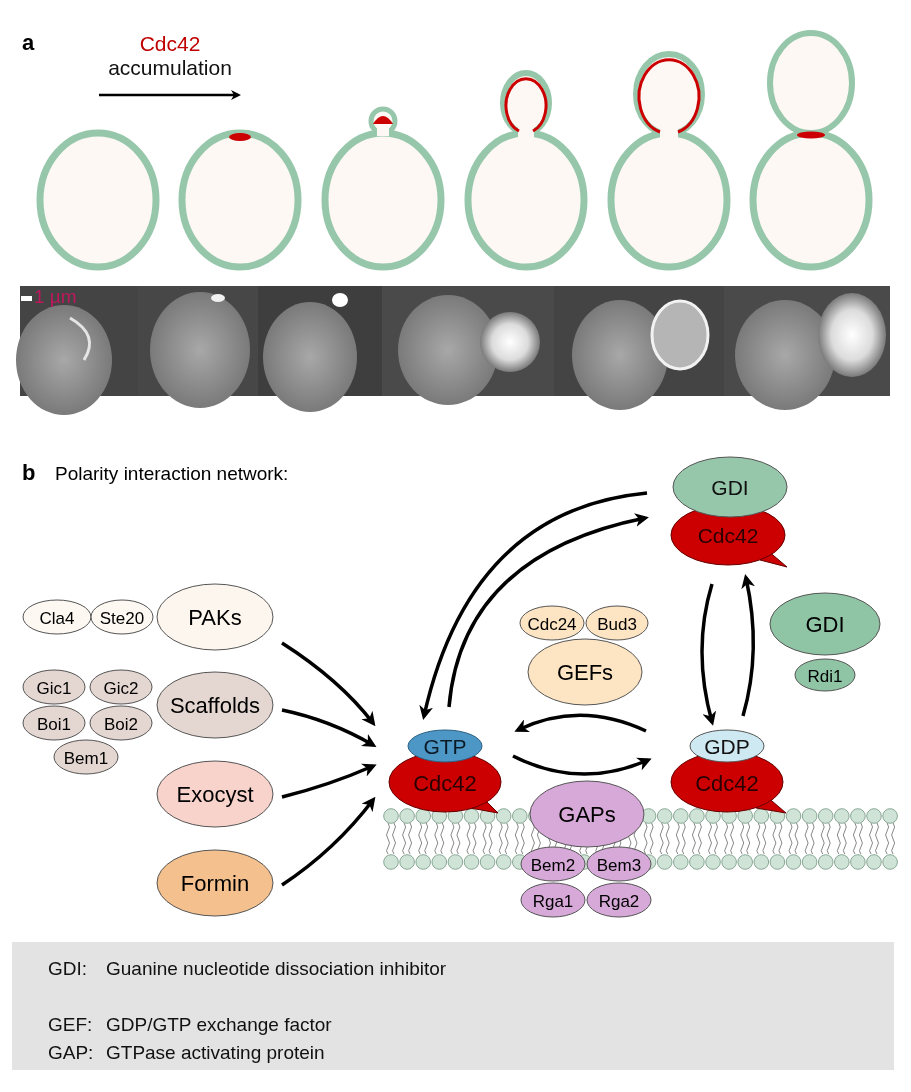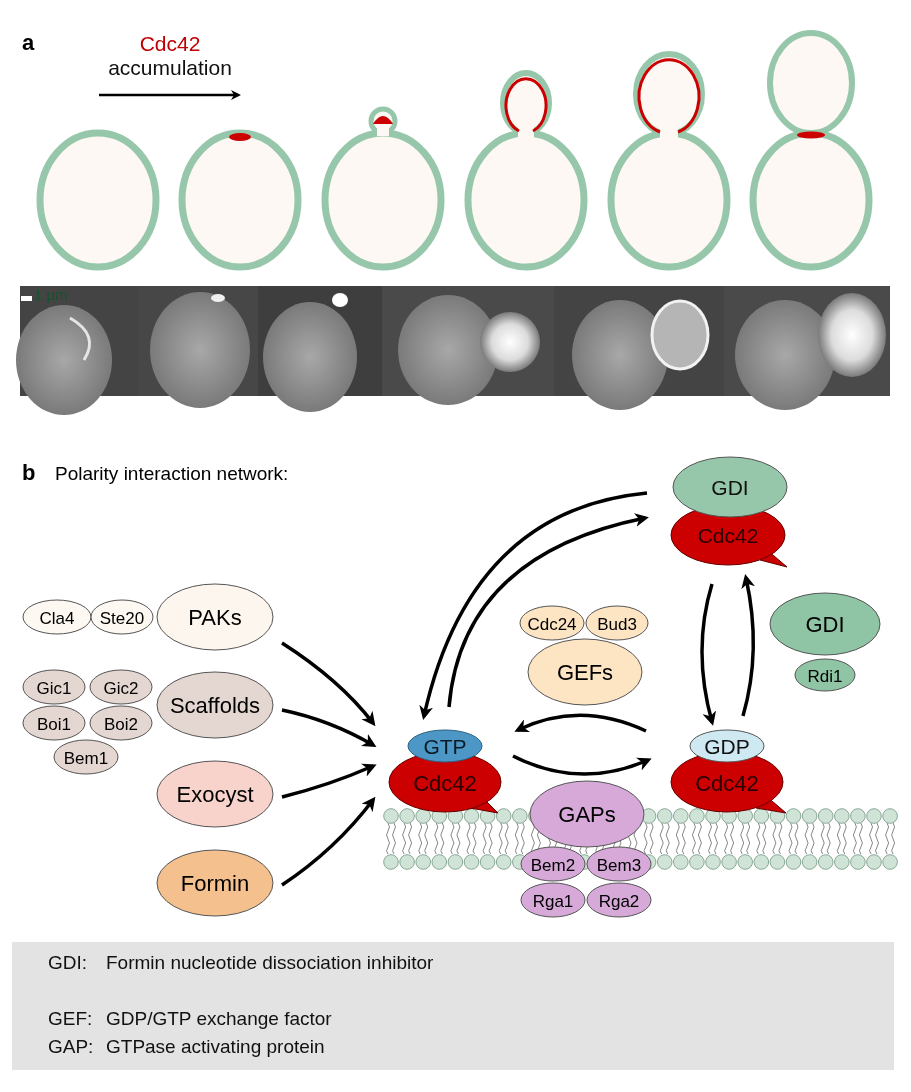--- a/index.html
+++ b/index.html
@@ -4,22 +4,22 @@
 <style>
   html, body { margin:0; padding:0; background:#ffffff; }
   body { width:911px; height:1092px; position:relative; overflow:hidden;
          font-family:"Liberation Sans", sans-serif; color:#111; }
   #canvas { position:absolute; left:0; top:0; }
   .panel-label { font-weight:bold; font-size:22px; }
   .txt { font-family:"Liberation Sans", sans-serif; }
   #glossary { position:absolute; left:12px; top:942px; width:882px; height:128px;
               background:#e3e3e3; }
   .gl-row { position:absolute; left:36px; font-size:19px; color:#111; }
-  .gl-abbr { display:inline-block; width:58px; }
-  #scalebar-label { position:absolute; left:34px; top:286px; color:#14532d; font-size:15px; }
+  .gl-abbr { display:inline-block; width:58px;margin-top:6px; }
+  #scalebar-label { position:absolute; left:34px; top:286px; color:#be185d; font-size:19px; }
   #scalebar { position:absolute; left:21px; top:296px; width:11px; height:5px; background:#fff; }
 </style>
 </head>
 <body>
 
 <svg id="canvas" width="911" height="1092" viewBox="0 0 911 1092">
   <defs>
     <marker id="ah" markerWidth="10" markerHeight="10" refX="7" refY="5" orient="auto" markerUnits="userSpaceOnUse">
       <path d="M0,0 L10,5 L0,10 L3,5 Z" fill="#000"></path>
     </marker>
@@ -339,21 +339,21 @@
   <path d="M449,707 Q462,555 645,518" fill="none" stroke="#000" stroke-width="3.5" marker-end="url(#ahb)"></path>
   <path d="M712,584 Q692,650 712,722" fill="none" stroke="#000" stroke-width="3.5" marker-end="url(#ahb)"></path>
   <path d="M743,716 Q762,650 746,578" fill="none" stroke="#000" stroke-width="3.5" marker-end="url(#ahb)"></path>
 </svg>
 
 <div id="scalebar"></div>
 <div id="scalebar-label">1 µm</div>
 
 <div id="glossary">
   <div class="gl-row" style="top:10px">
-    <span class="gl-abbr">GDI:</span><span>Formin nucleotide dissociation inhibitor</span>
+    <span class="gl-abbr">GDI:</span><span>Guanine nucleotide dissociation inhibitor</span>
   </div>
   <div class="gl-row" style="top:94px">
     <span class="gl-abbr">GAP:</span><span>GTPase activating protein</span>
   </div>
   <div class="gl-row" style="top:66px">
     <span class="gl-abbr">GEF:</span><span>GDP/GTP exchange factor</span>
   </div>
 </div>
 
 </body></html>

